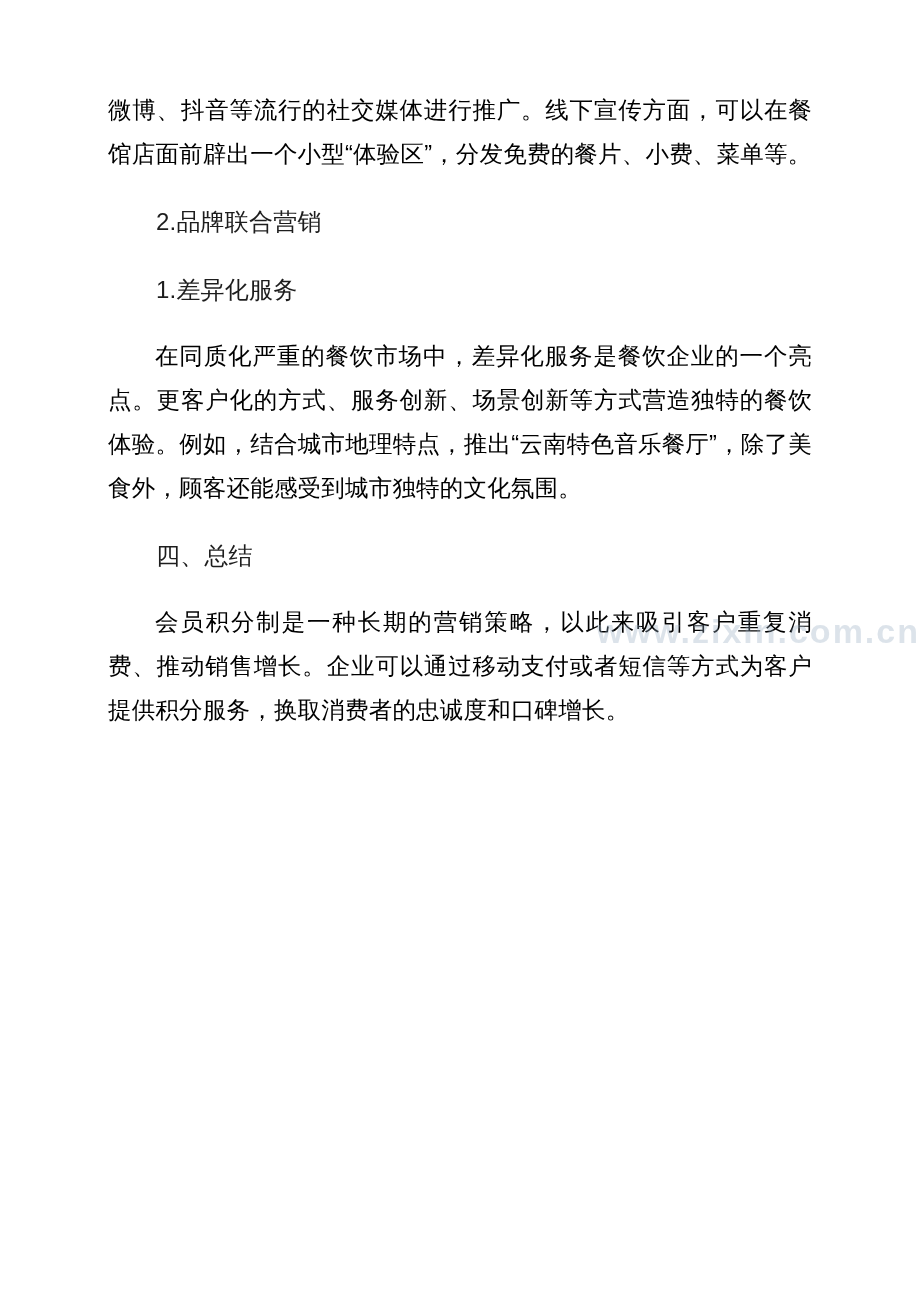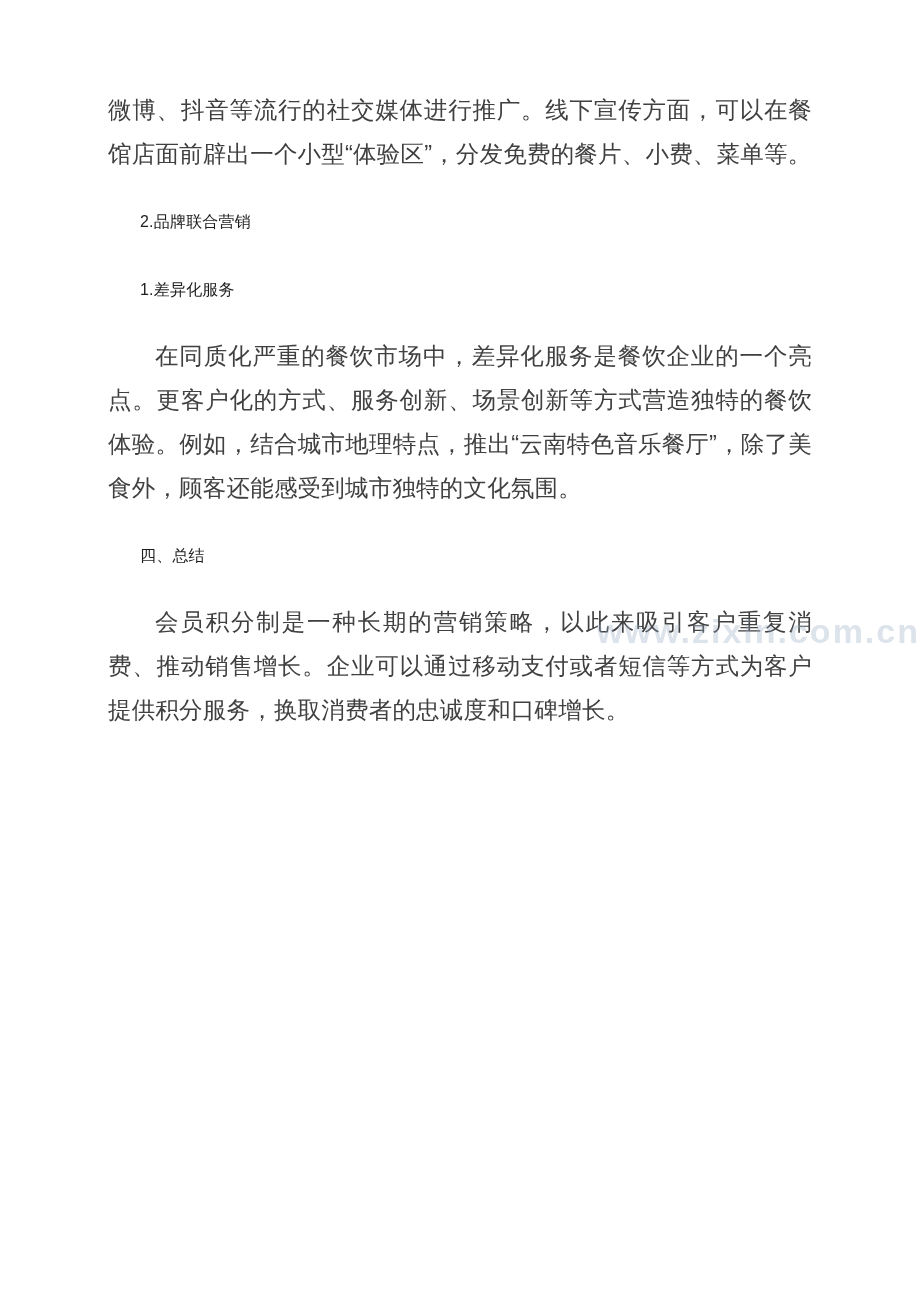--- a/index.html
+++ b/index.html
@@ -24,36 +24,36 @@
   }
   .doc-body {
     position: relative;
     z-index: 2;
   }
   p.para {
     margin: 0 0 0 0;
     font-family: "Liberation Sans", sans-serif;
     font-size: 23.5px;
     line-height: 44px;
-    color: #404040;
+    color: #000000;
     text-align: justify;
     text-justify: inter-ideograph;
     letter-spacing: 0.2px;
     word-break: break-all;
   }
   p.para.indent {
     text-indent: 2em;
   }
   p.spaced {
     margin-top: 22px;
   }
   p.heading {
     margin-top: 24px;
     text-indent: 2em;
-    font-size: 16px;
+    font-size: 24px;
     line-height: 44px;
     color: #1d1d1d;
     font-family: "Liberation Sans", sans-serif;
   }
   .watermark {
     position: absolute;
     top: 612px;
     left: 0;
     width: 920px;
     text-align: right;

